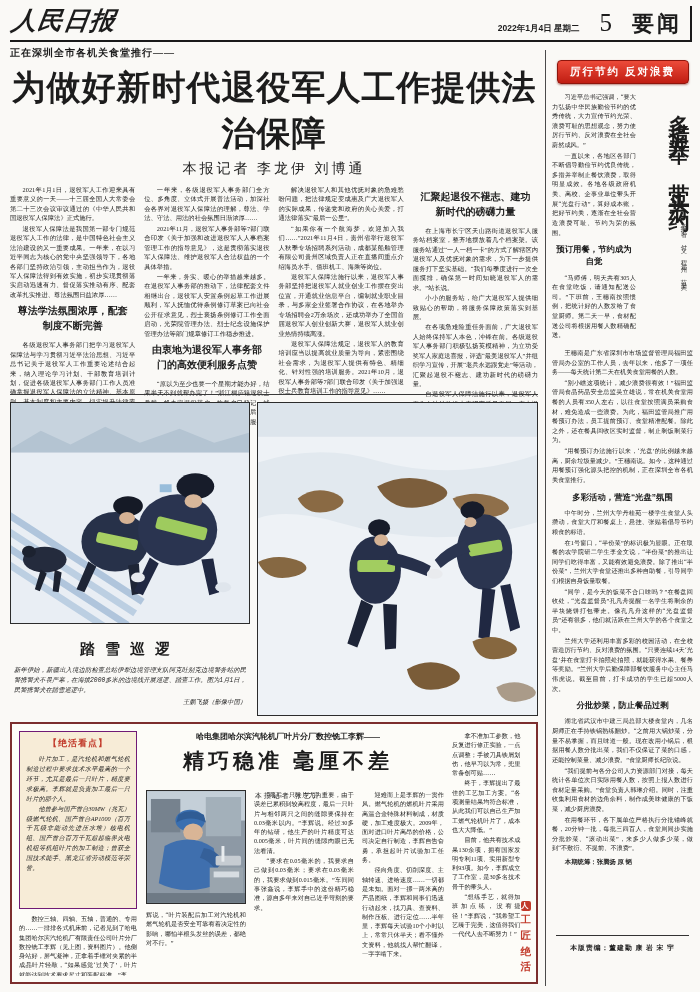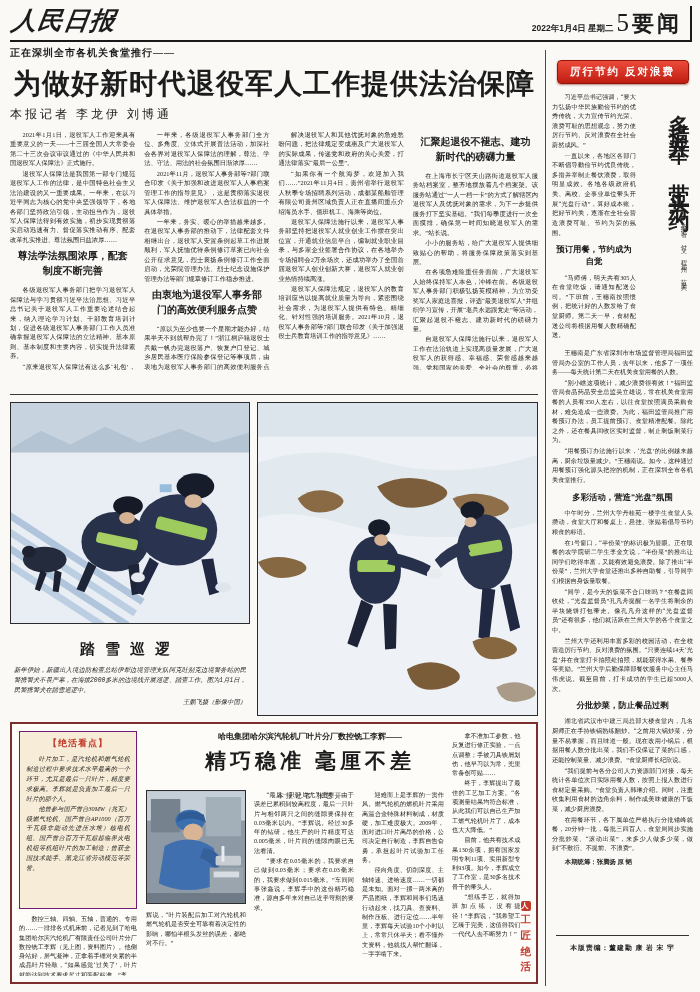--- a/index.html
+++ b/index.html
@@ -2,31 +2,31 @@
 <html><head>
 <meta charset="utf-8">
 <style>
   html,body{margin:0;padding:0;}
   body{width:700px;height:992px;background:#e8e6e1;font-family:"Liberation Serif","DejaVu Serif",serif;color:#1c1c1c;}
   .page{position:absolute;left:0;top:0;width:700px;height:992px;background:#faf9f6;overflow:hidden;}
 
   
   .header{position:absolute;left:10px;top:4px;width:682px;height:36px;border-bottom:2px solid #1a1a1a;}
   .masthead{position:absolute;left:2px;top:0px;font-size:25px;font-weight:700;font-style:italic;letter-spacing:1px;transform:skewX(-8deg);font-family:"Liberation Serif",serif;}
-  .hright{position:absolute;right:10px;bottom:1px;display:flex;align-items:baseline;gap:3px;}
+  .hright{position:absolute;right:10px;bottom:1px;display:flex;align-items:baseline;gap:20px;}
   .hdate{font-size:8.5px;font-weight:700;font-family:"Liberation Sans",sans-serif;}
   .hnum{font-size:25px;font-family:"Liberation Serif",serif;}
   .hsec{font-size:22px;font-weight:900;letter-spacing:3px;}
   .hbracket{position:absolute;right:0;top:2px;height:34px;border-right:2px solid #1a1a1a;width:0;}
 
   
   .lead{position:absolute;left:10px;top:46px;width:528px;}
   .kicker{font-size:10px;font-weight:700;letter-spacing:1px;}
-  .lead-headline{text-align:center;font-size:28px;font-weight:900;letter-spacing:1px;margin:5px 0 3px;font-family:"Liberation Sans","DejaVu Sans",sans-serif;}
-  .lead-byline{font-size:12px;letter-spacing:3px;margin-bottom:7px;}
+  .lead-headline{text-align:center;font-size:34px;font-weight:900;letter-spacing:1px;margin:5px 0 3px;font-family:"Liberation Sans","DejaVu Sans",sans-serif;}
+  .lead-byline{text-align:center;font-size:14px;letter-spacing:3px;margin-bottom:7px;}
   .lead-cols{display:flex;gap:9px;height:240px;overflow:hidden;}
   .col{flex:1;font-size:6.3px;line-height:1.5;text-align:justify;color:#222;}
   .col p{margin:0 0 1px;text-indent:2em;}
   .sub{font-size:10px;font-weight:700;text-align:center;line-height:1.45;margin:6px 3px;font-family:Liberation Mono, monospace;}
   .lead-rule{position:absolute;left:10px;top:394px;width:528px;border-top:1px solid #3a3a3a;}
 
   
   .photos{position:absolute;left:10px;top:402px;width:528px;height:314px;display:flex;gap:7px;}
   .ph-left{width:240px;font-family:Liberation Mono, monospace;}
   .frame{border:1.5px solid #2c2c2c;box-sizing:border-box;background:#dfe7ee;}
@@ -37,21 +37,21 @@
   .ph-right{flex:1;}
 
   
   .skillbox{position:absolute;left:10px;top:722px;width:528px;height:262px;border:2px solid #7c2e2e;background:#fdfcf8;box-sizing:border-box;}
   .tanbox{position:absolute;left:7px;top:7px;width:118px;height:178px;background:#f7ecd7;border:1px solid #701a75;box-sizing:border-box;padding:5px 6px;overflow:hidden;}
   .tan-tag{color:#c23a2b;font-weight:700;font-size:9px;text-align:center;letter-spacing:1px;margin-bottom:4px;}
   .tanbox p{font-size:6.2px;line-height:1.6;text-align:justify;text-indent:2em;font-style:italic;margin:0;}
   .sk-c1{position:absolute;left:7px;top:190px;width:118px;height:62px;overflow:hidden;}
   .sk-col{font-size:6.2px;line-height:1.5;text-align:justify;color:#222;}
   .sk-col p{margin:0 0 1px;text-indent:2em;}
-  .sk-header{position:absolute;left:150px;top:7px;width:296px;}
+  .sk-header{position:absolute;left:128px;top:7px;width:296px;}
   .sk-kicker{font-size:8px;font-weight:700;text-align:center;font-family:"Liberation Sans",sans-serif;}
   .sk-headline{font-size:21px;font-weight:900;text-align:center;letter-spacing:4px;margin:5px 0 16px;font-family:"Liberation Sans","DejaVu Sans",sans-serif;}
   .sk-byline{font-size:7px;text-align:center;letter-spacing:2px;}
   .sk-photo{position:absolute;left:134px;top:66px;width:100px;height:114px;}
   .sk-c2{position:absolute;left:134px;top:186px;width:100px;height:66px;overflow:hidden;}
   .sk-c3{position:absolute;left:242px;top:66px;width:100px;height:186px;overflow:hidden;}
   .sk-c4{position:absolute;left:350px;top:66px;width:82px;height:186px;overflow:hidden;}
   .sk-c5{position:absolute;left:440px;top:7px;width:81px;height:245px;overflow:hidden;display:flex;flex-direction:row;}
   .sk-badge{margin-top:auto;text-align:center;color:#c23a2b;font-weight:900;font-size:10.5px;letter-spacing:2px;padding:3px 0 1px;font-family:"Liberation Sans",sans-serif;}
   .badge-ico{display:inline-block;width:10px;height:10px;background:#c23a2b;color:#fff;font-size:7.5px;line-height:10px;text-align:center;border-radius:2px;font-style:normal;vertical-align:-1px;margin-right:2px;}

